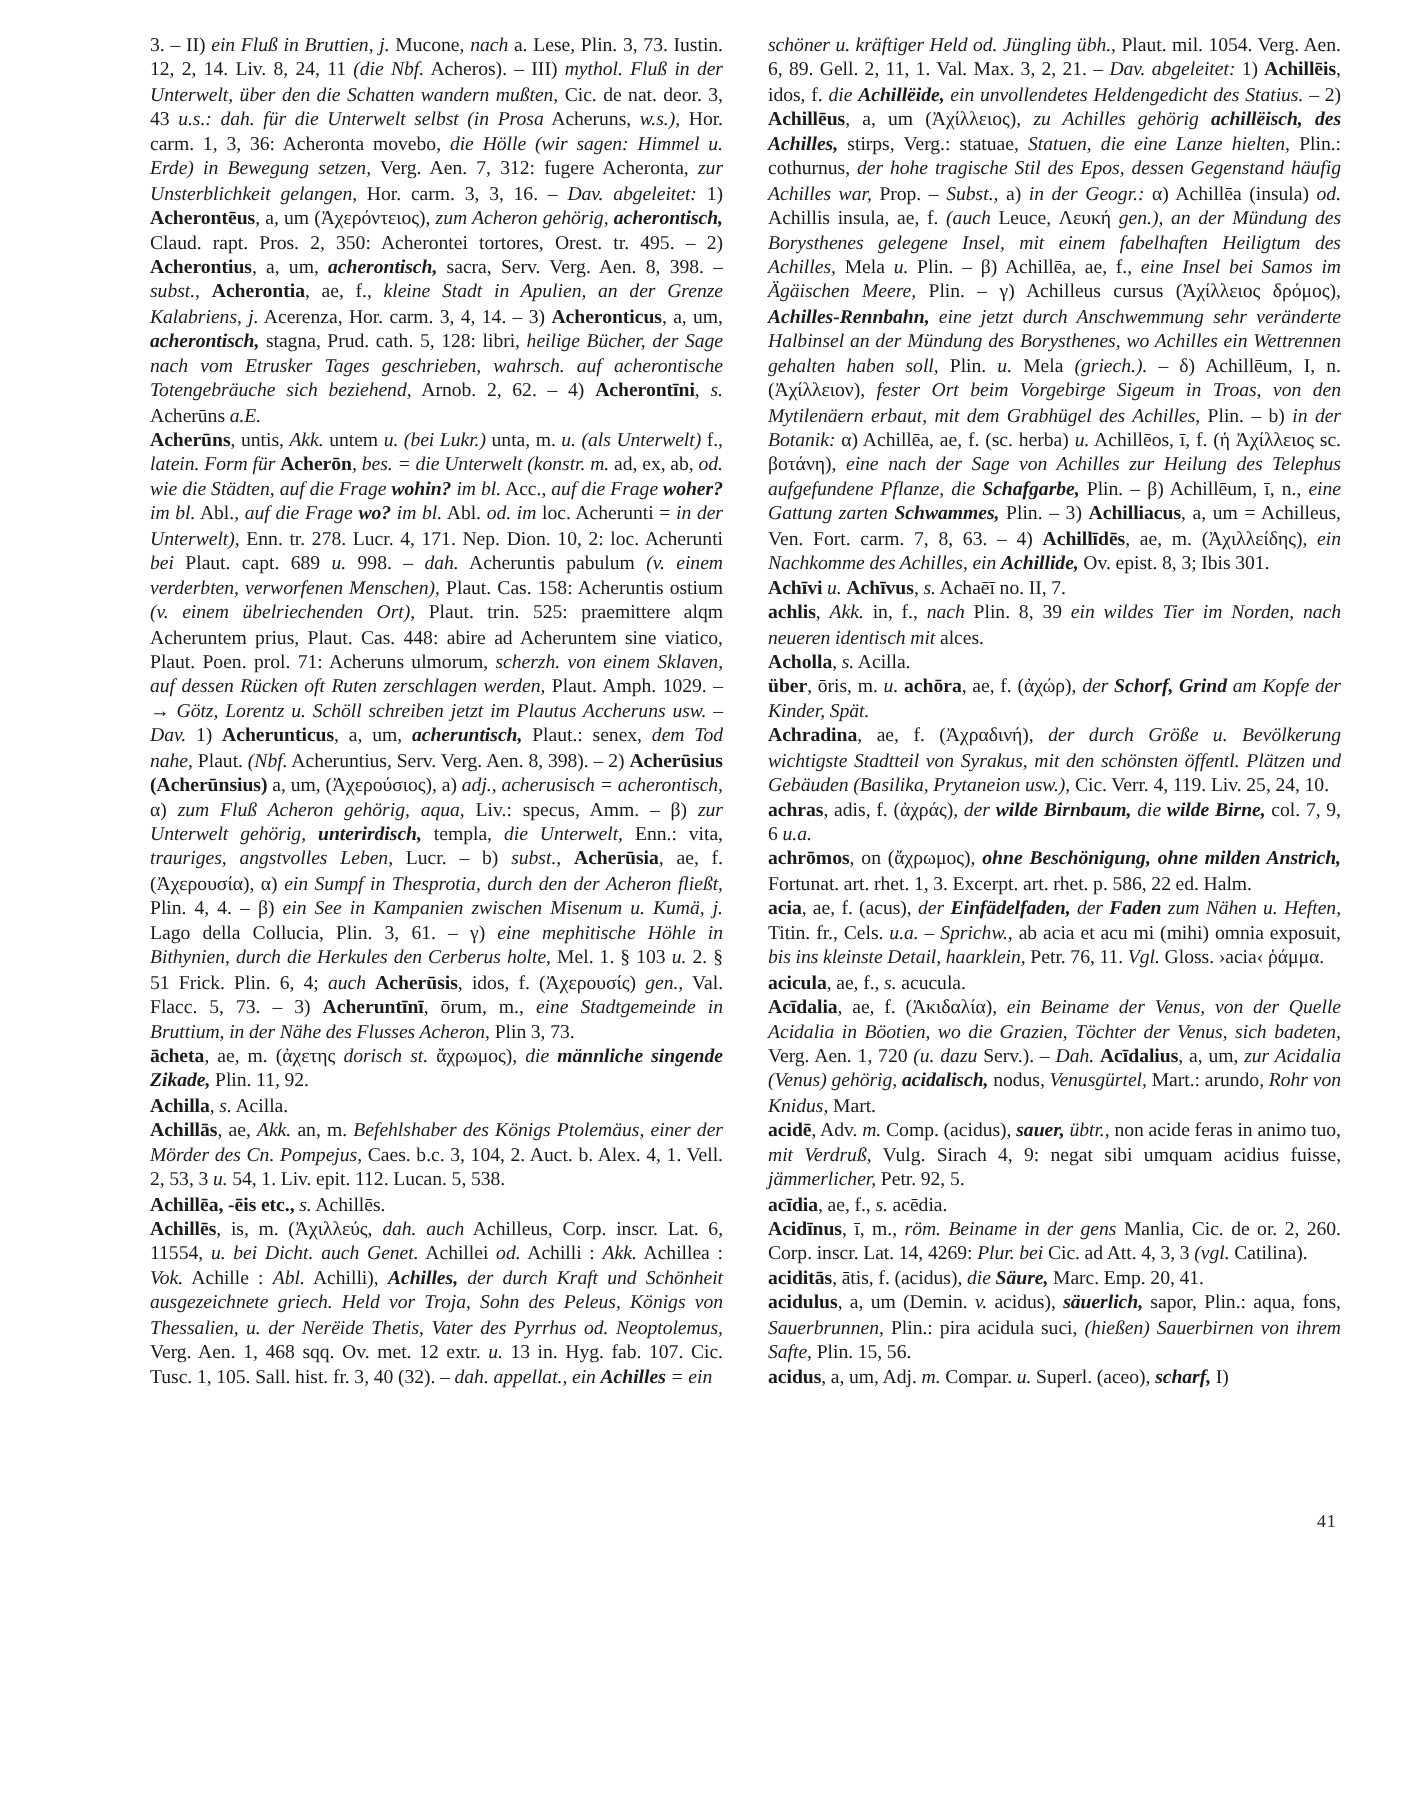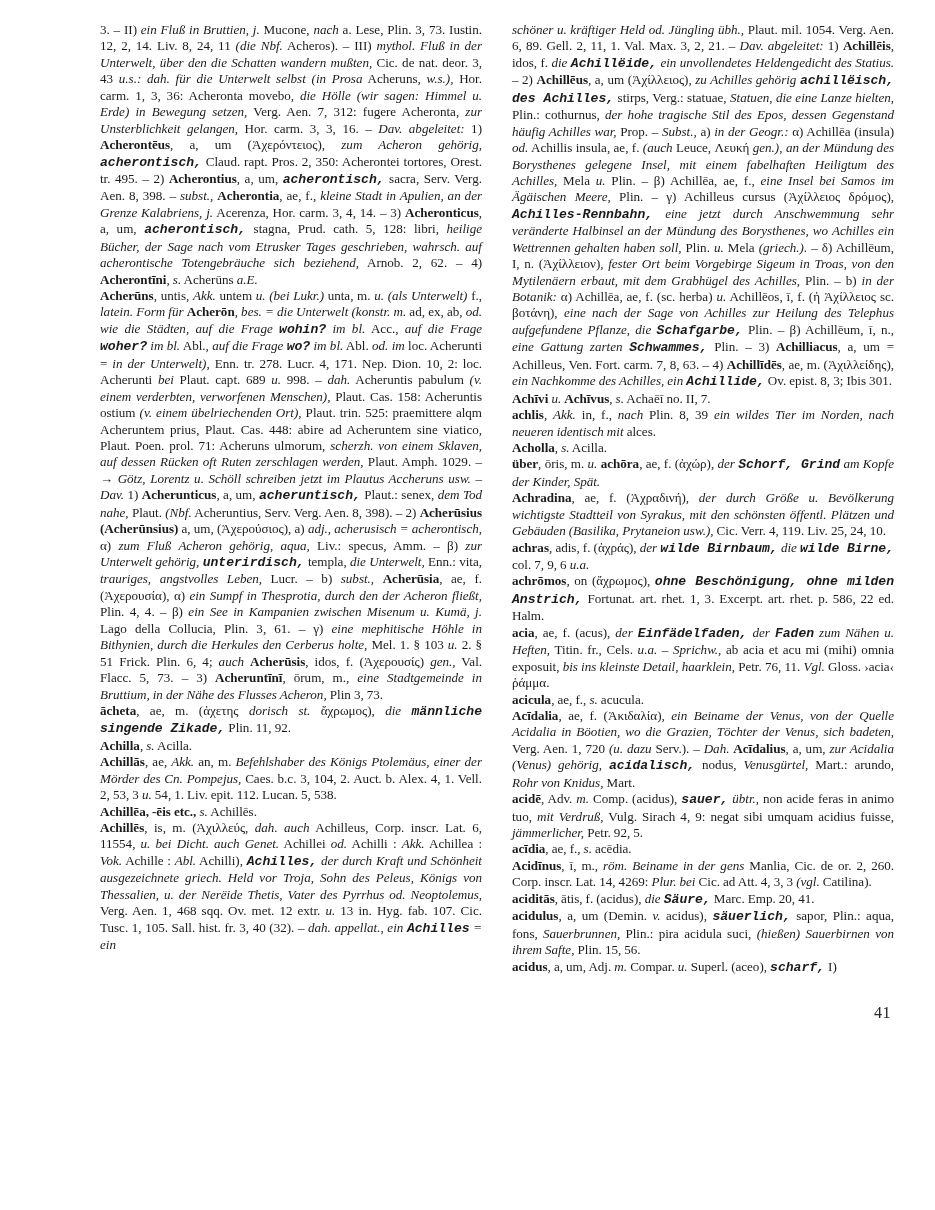--- a/index.html
+++ b/index.html
@@ -41,26 +41,26 @@
     text-indent: 0;
     margin: 0;
     padding: 0;
     hyphens: manual;
     word-spacing: -0.15px;
     letter-spacing: -0.02px;
   }
   
   .hw { font-weight: bold; }
   .it { font-style: italic; }
-  .bi { font-weight: bold; font-style: italic; font-family: Liberation Mono, monospace; }
+  .bi { font-weight: bold; font-style: italic; }
   .folio {
     position: absolute;
     right: 44px;
     bottom: 14px;
-    font-size: 16px;
+    font-size: 12px;
     font-family: "Liberation Serif", "DejaVu Serif", serif;
     color: #262626;
     letter-spacing: 0.5px;
   }
   .entry + .entry { margin-top: 0; }
 </style>
 </head>
 <body>
 
 <div id="page">

